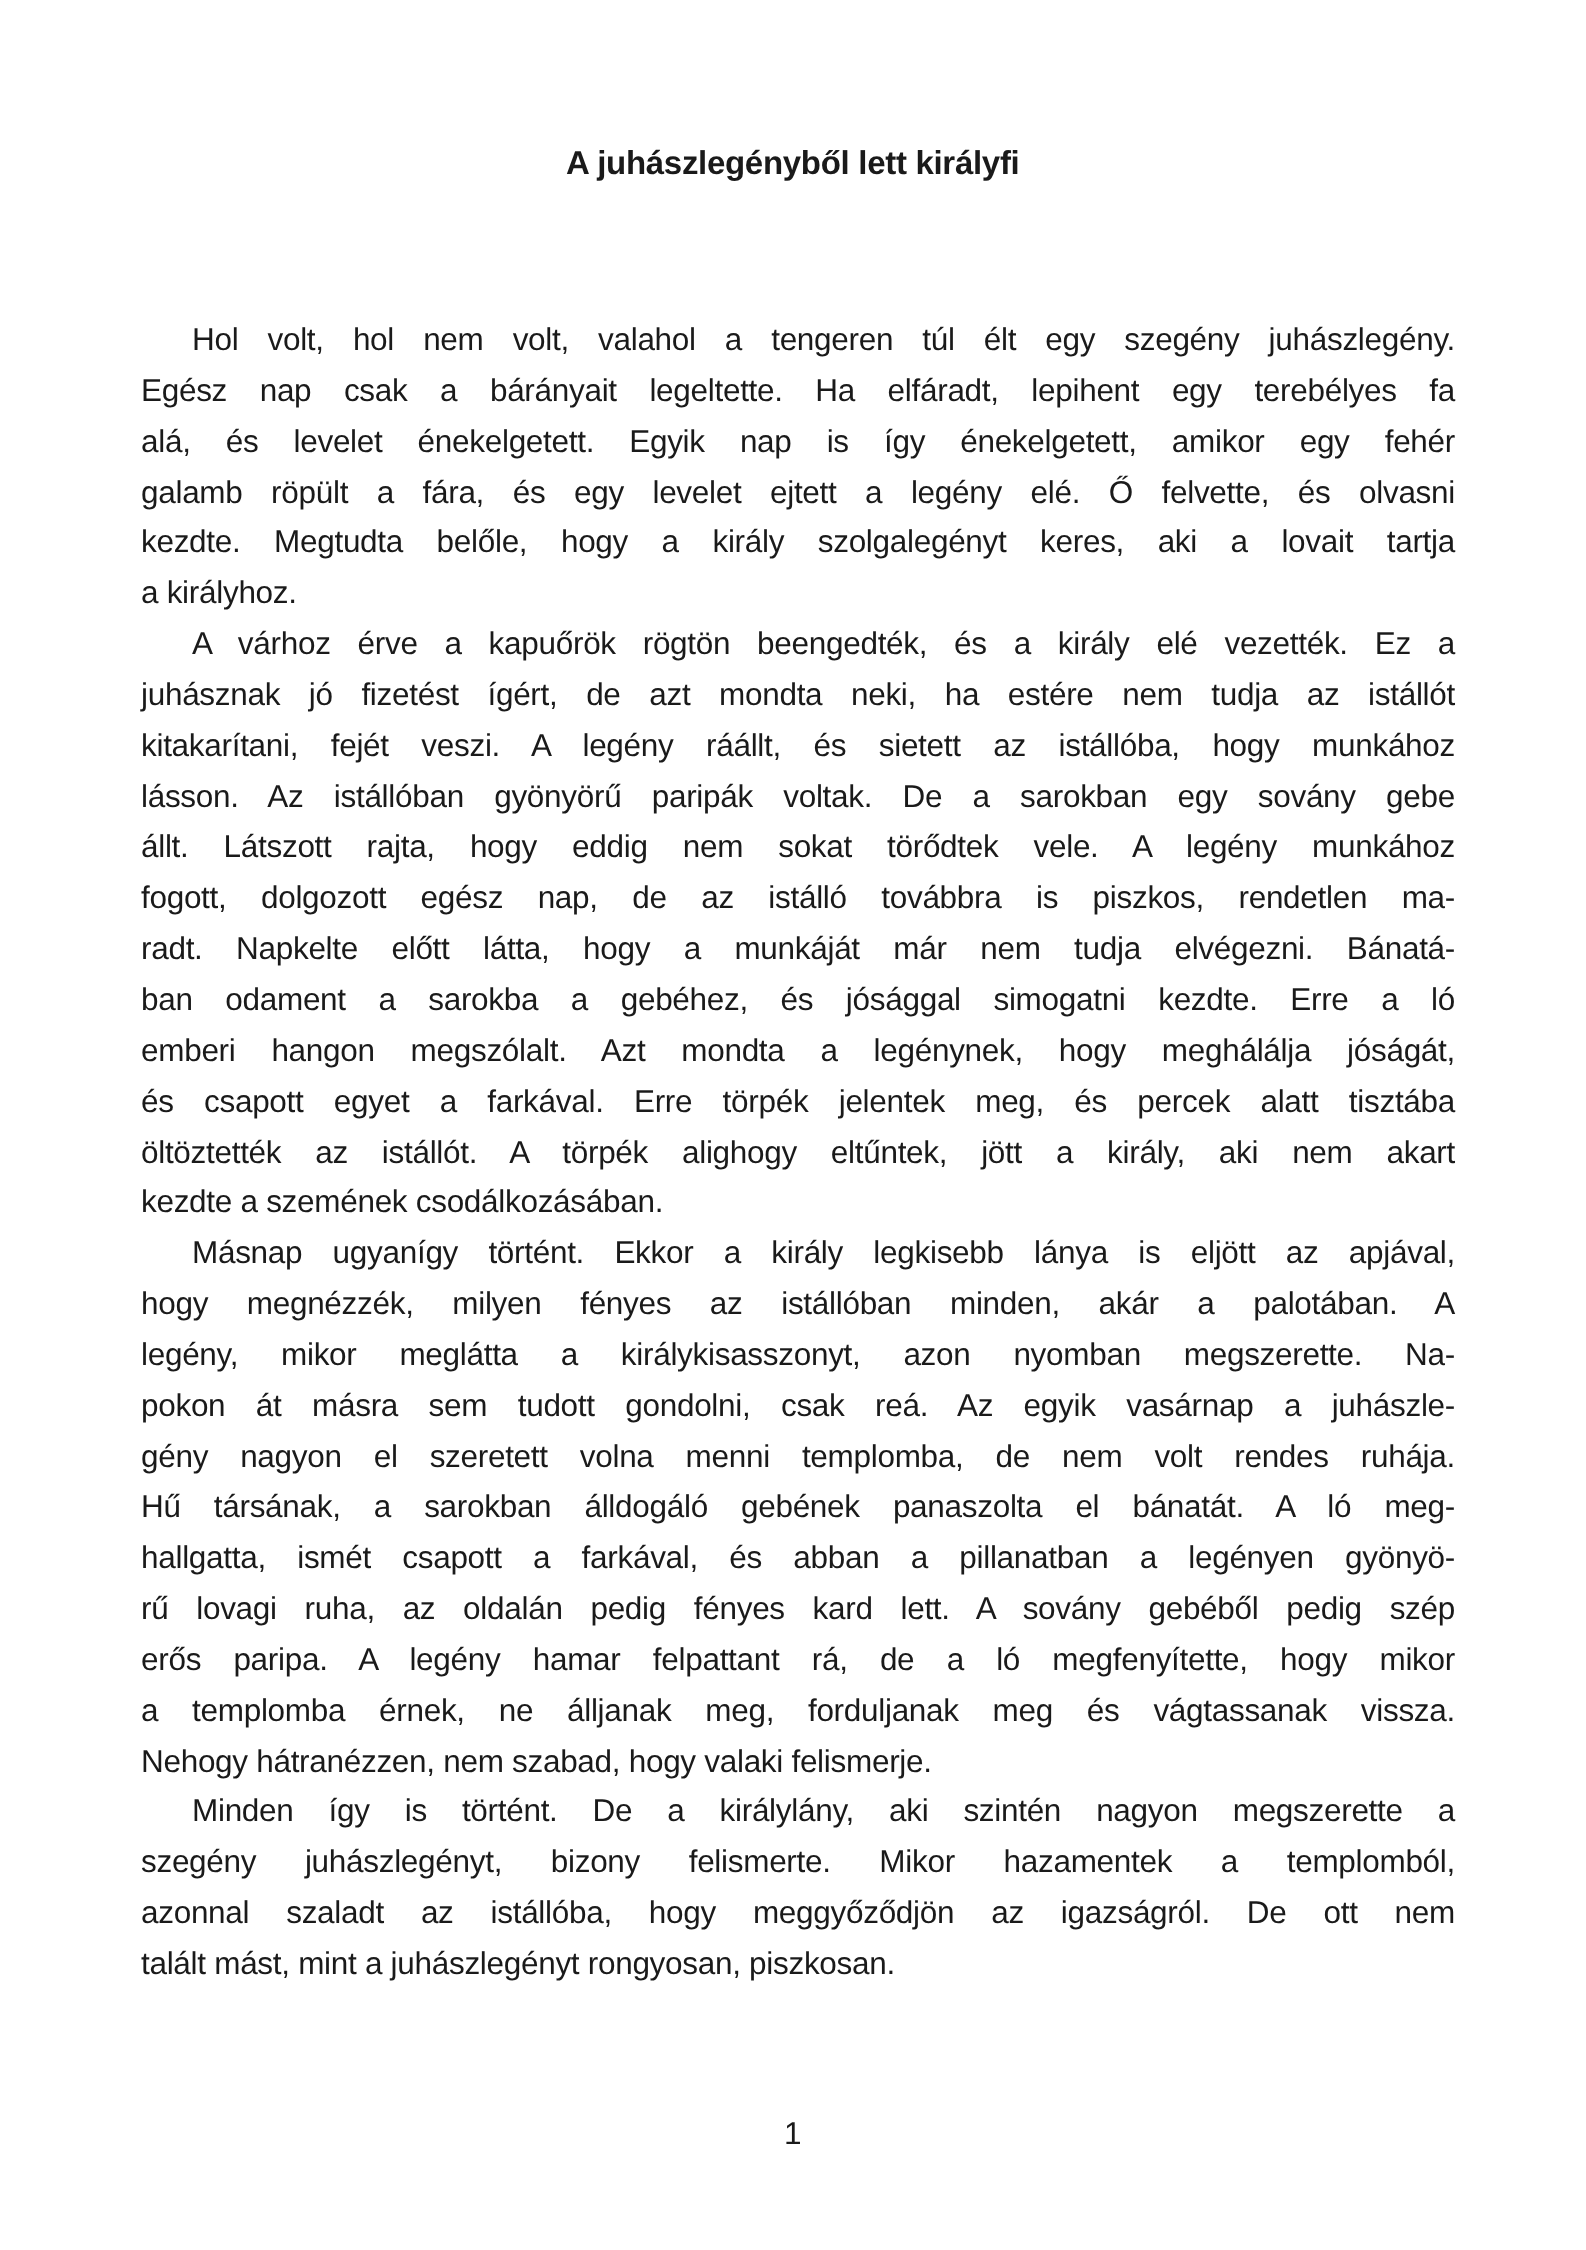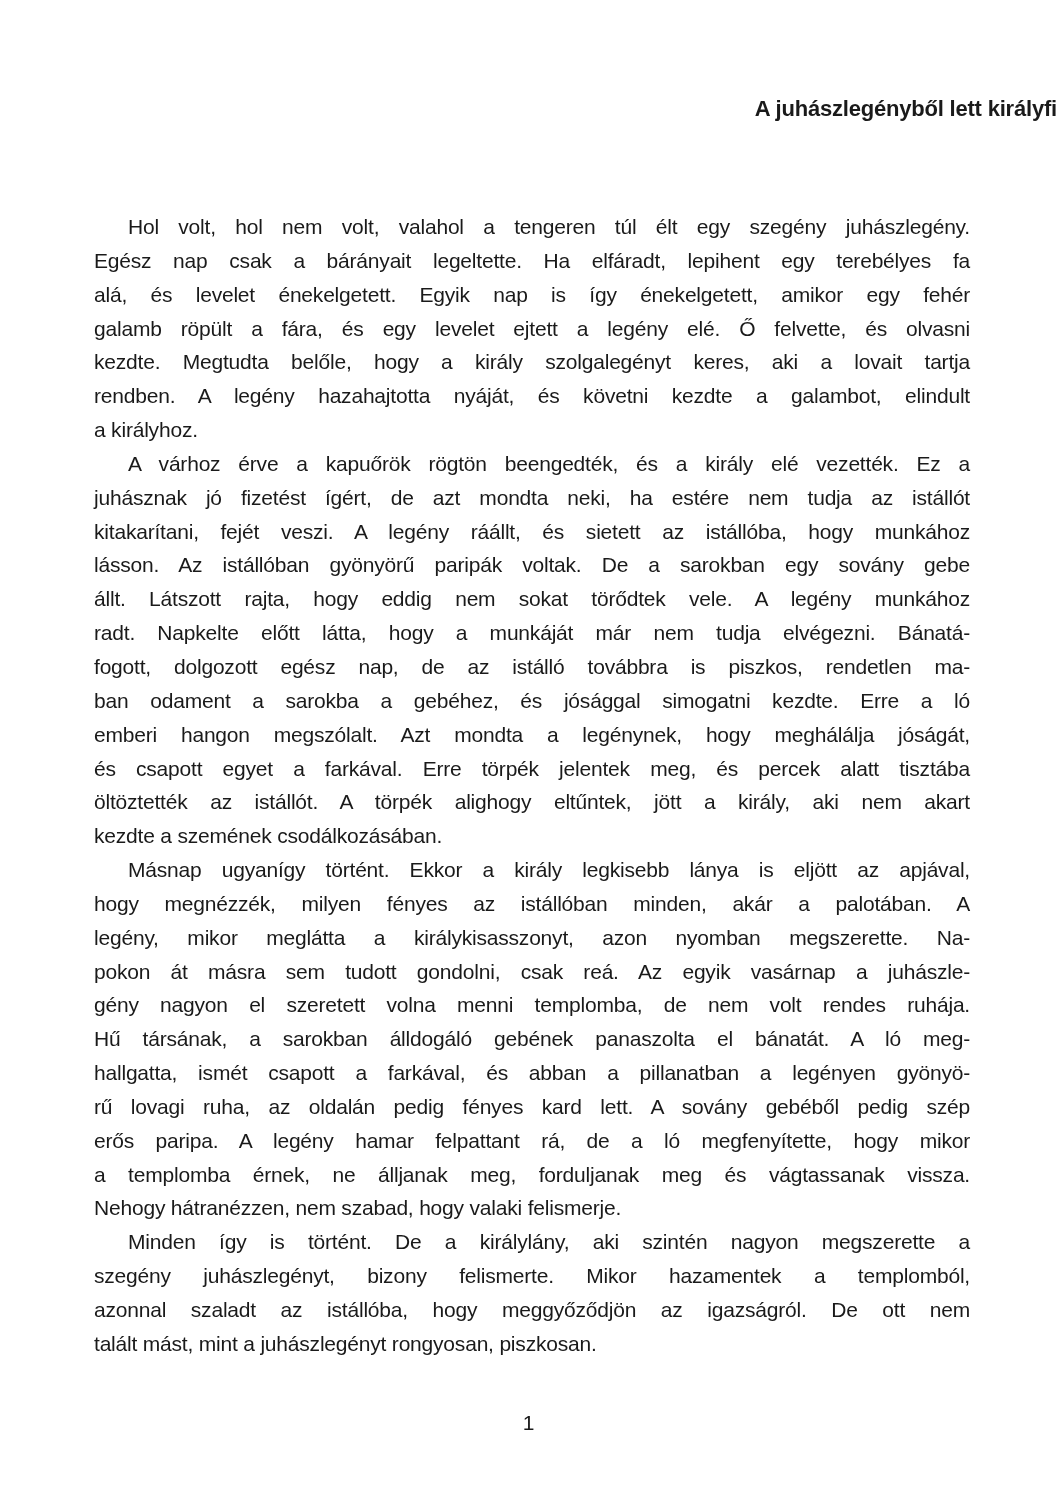--- a/index.html
+++ b/index.html
@@ -14,21 +14,21 @@
     background: #ffffff;
     overflow: hidden;
     font-family: "Liberation Sans", "DejaVu Sans", sans-serif;
     color: #1a1a1a;
   }
   .doc-title {
     position: absolute;
     top: 92px;
     left: 0;
     width: 100%;
-    text-align: right;
+    text-align: center;
     font-size: 22px;
     font-weight: bold;
     letter-spacing: -0.2px;
     line-height: 34px;
   }
   .body-text {
     position: absolute;
     top: 210px;
     left: 94px;
     width: 876px;
@@ -68,31 +68,30 @@
 
   <div class="doc-title">A juhászlegényből lett királyfi</div>
 
   <div class="body-text">
     <div class="para">
         <div class="line first">Hol volt, hol nem volt, valahol a tengeren túl élt egy szegény juhászlegény.</div>
         <div class="line">Egész nap csak a bárányait legeltette. Ha elfáradt, lepihent egy terebélyes fa</div>
         <div class="line">alá, és levelet énekelgetett. Egyik nap is így énekelgetett, amikor egy fehér</div>
         <div class="line">galamb röpült a fára, és egy levelet ejtett a legény elé. Ő felvette, és olvasni</div>
         <div class="line">kezdte. Megtudta belőle, hogy a király szolgalegényt keres, aki a lovait tartja</div>
-        <div class="line">rendben. A legény hazahajtotta nyáját, és követni kezdte a galambot, elindult</div>
         <div class="line last">a királyhoz.</div>
       </div>
     <div class="para">
         <div class="line first">A várhoz érve a kapuőrök rögtön beengedték, és a király elé vezették. Ez a</div>
         <div class="line">juhásznak jó fizetést ígért, de azt mondta neki, ha estére nem tudja az istállót</div>
         <div class="line">kitakarítani, fejét veszi. A legény ráállt, és sietett az istállóba, hogy munkához</div>
         <div class="line">lásson. Az istállóban gyönyörű paripák voltak. De a sarokban egy sovány gebe</div>
         <div class="line">állt. Látszott rajta, hogy eddig nem sokat törődtek vele. A legény munkához</div>
+        <div class="line">fogott, dolgozott egész nap, de az istálló továbbra is piszkos, rendetlen ma-</div>
         <div class="line">radt. Napkelte előtt látta, hogy a munkáját már nem tudja elvégezni. Bánatá-</div>
-        <div class="line">fogott, dolgozott egész nap, de az istálló továbbra is piszkos, rendetlen ma-</div>
         <div class="line">ban odament a sarokba a gebéhez, és jósággal simogatni kezdte. Erre a ló</div>
         <div class="line">emberi hangon megszólalt. Azt mondta a legénynek, hogy meghálálja jóságát,</div>
         <div class="line">és csapott egyet a farkával. Erre törpék jelentek meg, és percek alatt tisztába</div>
         <div class="line">öltöztették az istállót. A törpék alighogy eltűntek, jött a király, aki nem akart</div>
         <div class="line last">kezdte a szemének csodálkozásában.</div>
       </div>
     <div class="para">
         <div class="line first">Másnap ugyanígy történt. Ekkor a király legkisebb lánya is eljött az apjával,</div>
         <div class="line">hogy megnézzék, milyen fényes az istállóban minden, akár a palotában. A</div>
         <div class="line">legény, mikor meglátta a királykisasszonyt, azon nyomban megszerette. Na-</div>

